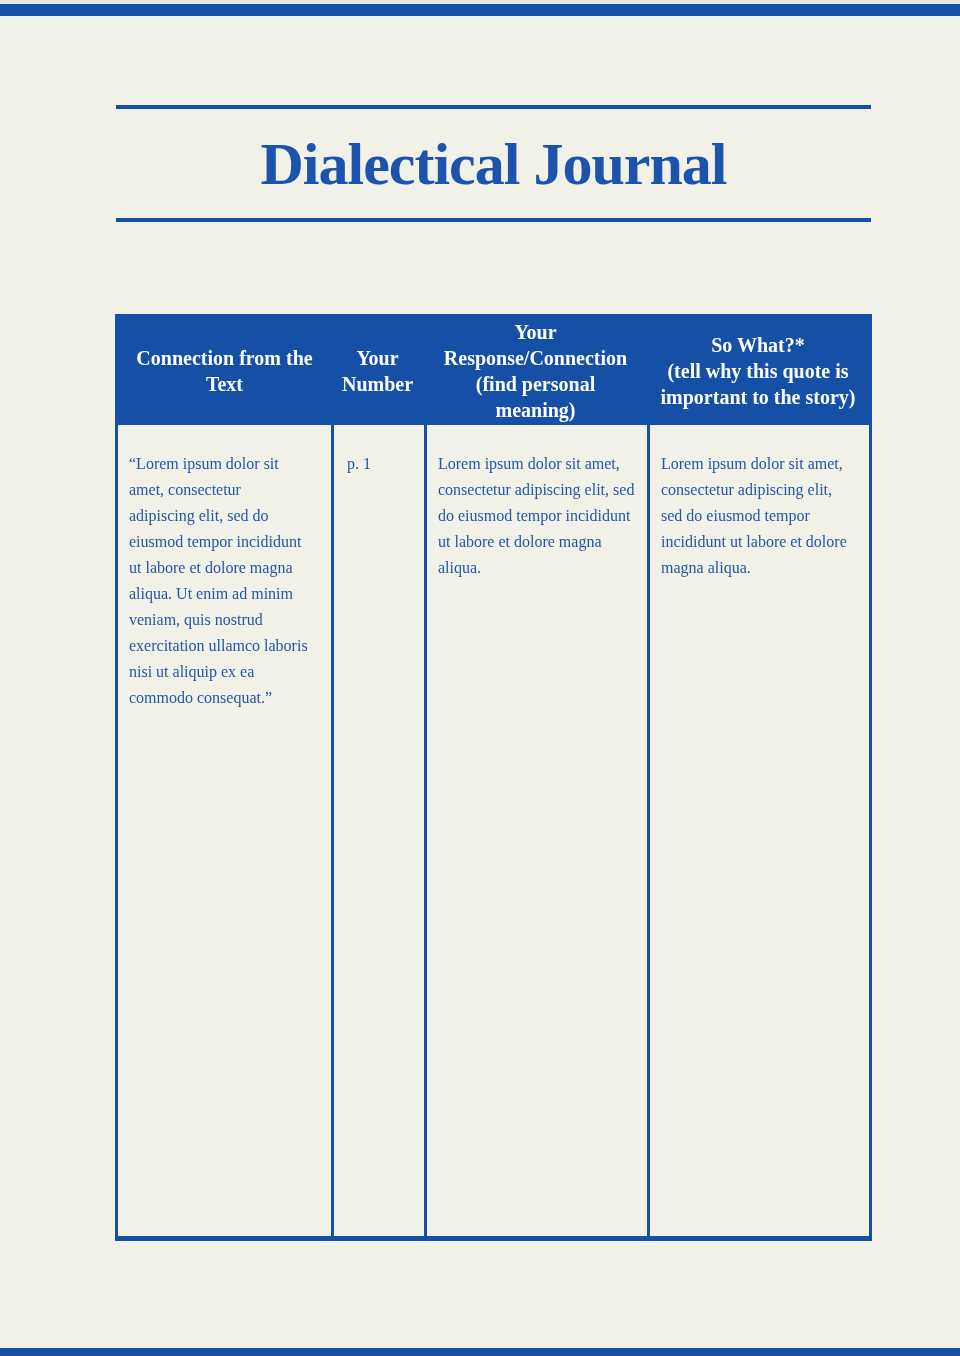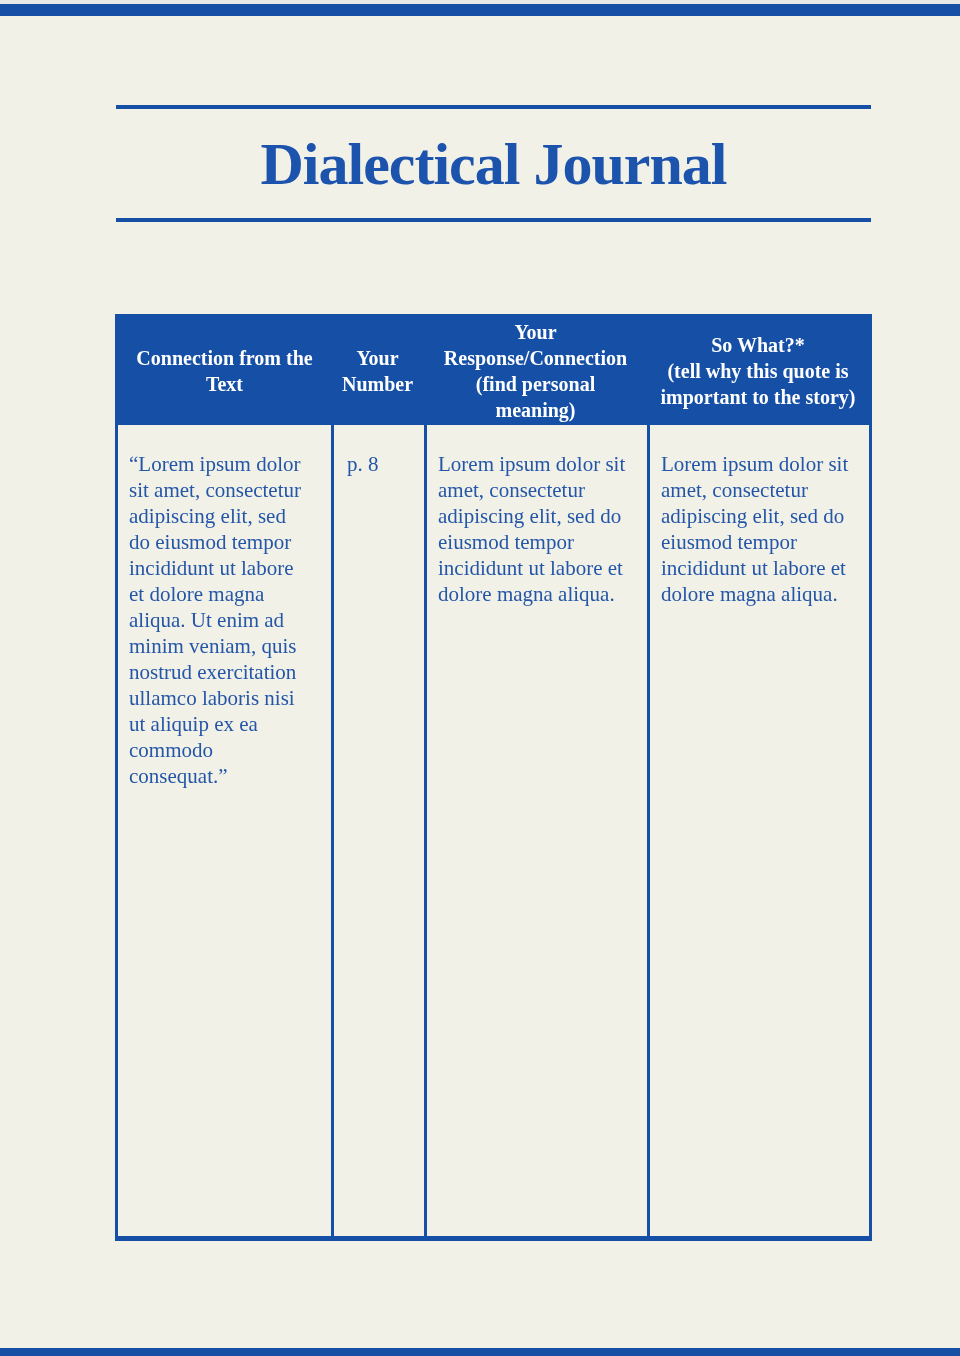--- a/index.html
+++ b/index.html
@@ -83,21 +83,21 @@
     white-space: pre-line;
     padding: 2px 4px;
   }
   .tbody {
     flex: 1 1 auto;
     display: grid;
     grid-template-columns: 213px 93px 223px 1fr;
   }
   .td {
     color: var(--body-text-blue, #2456a8);
-    font-size: 21px;
+    font-size: 16px;
     line-height: 26px;
     padding: 26px 12px 12px 11px;
     border-left: 3px solid var(--accent-blue, #1650a6);
     white-space: pre-line;
   }
   .td.first { border-left: none; padding-right: 22px; }
   .td.pagenum { padding-left: 13px; }
 </style>
 </head>
 <body>
@@ -121,21 +121,21 @@
 Response/Connection
 (find personal
 meaning)</div>
       <div class="th">So What?*
 (tell why this quote is
 important to the story)</div>
     </div>
 
     <div class="tbody">
       <div class="td first">“Lorem ipsum dolor sit amet, consectetur adipiscing elit, sed do eiusmod tempor incididunt ut labore et dolore magna aliqua. Ut enim ad minim veniam, quis nostrud exercitation ullamco laboris nisi ut aliquip ex ea commodo consequat.”</div>
-      <div class="td pagenum">p. 8</div>
+      <div class="td pagenum">p. 1</div>
       <div class="td">Lorem ipsum dolor sit amet, consectetur adipiscing elit, sed do eiusmod tempor incididunt ut labore et dolore magna aliqua.</div>
       <div class="td">Lorem ipsum dolor sit amet, consectetur adipiscing elit, sed do eiusmod tempor incididunt ut labore et dolore magna aliqua.</div>
     </div>
 
   </section>
 
   <div class="accent-bar bottom"></div>
 
 </div>
 

